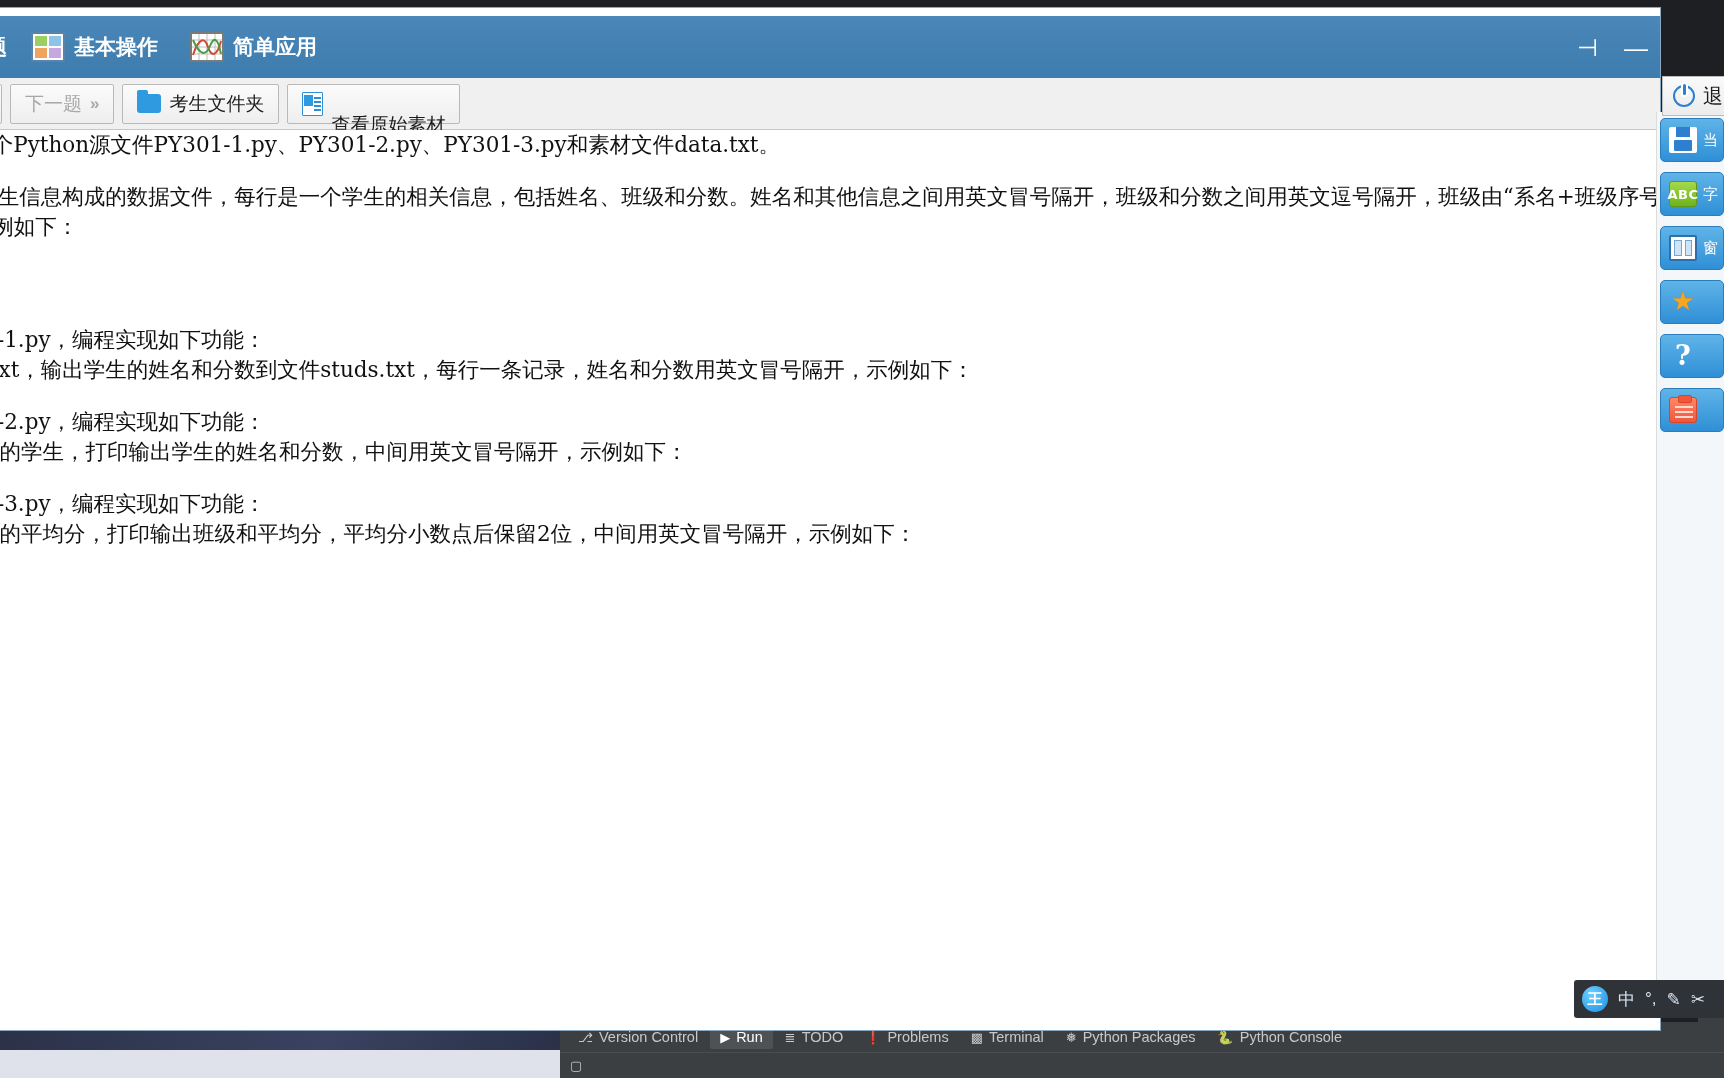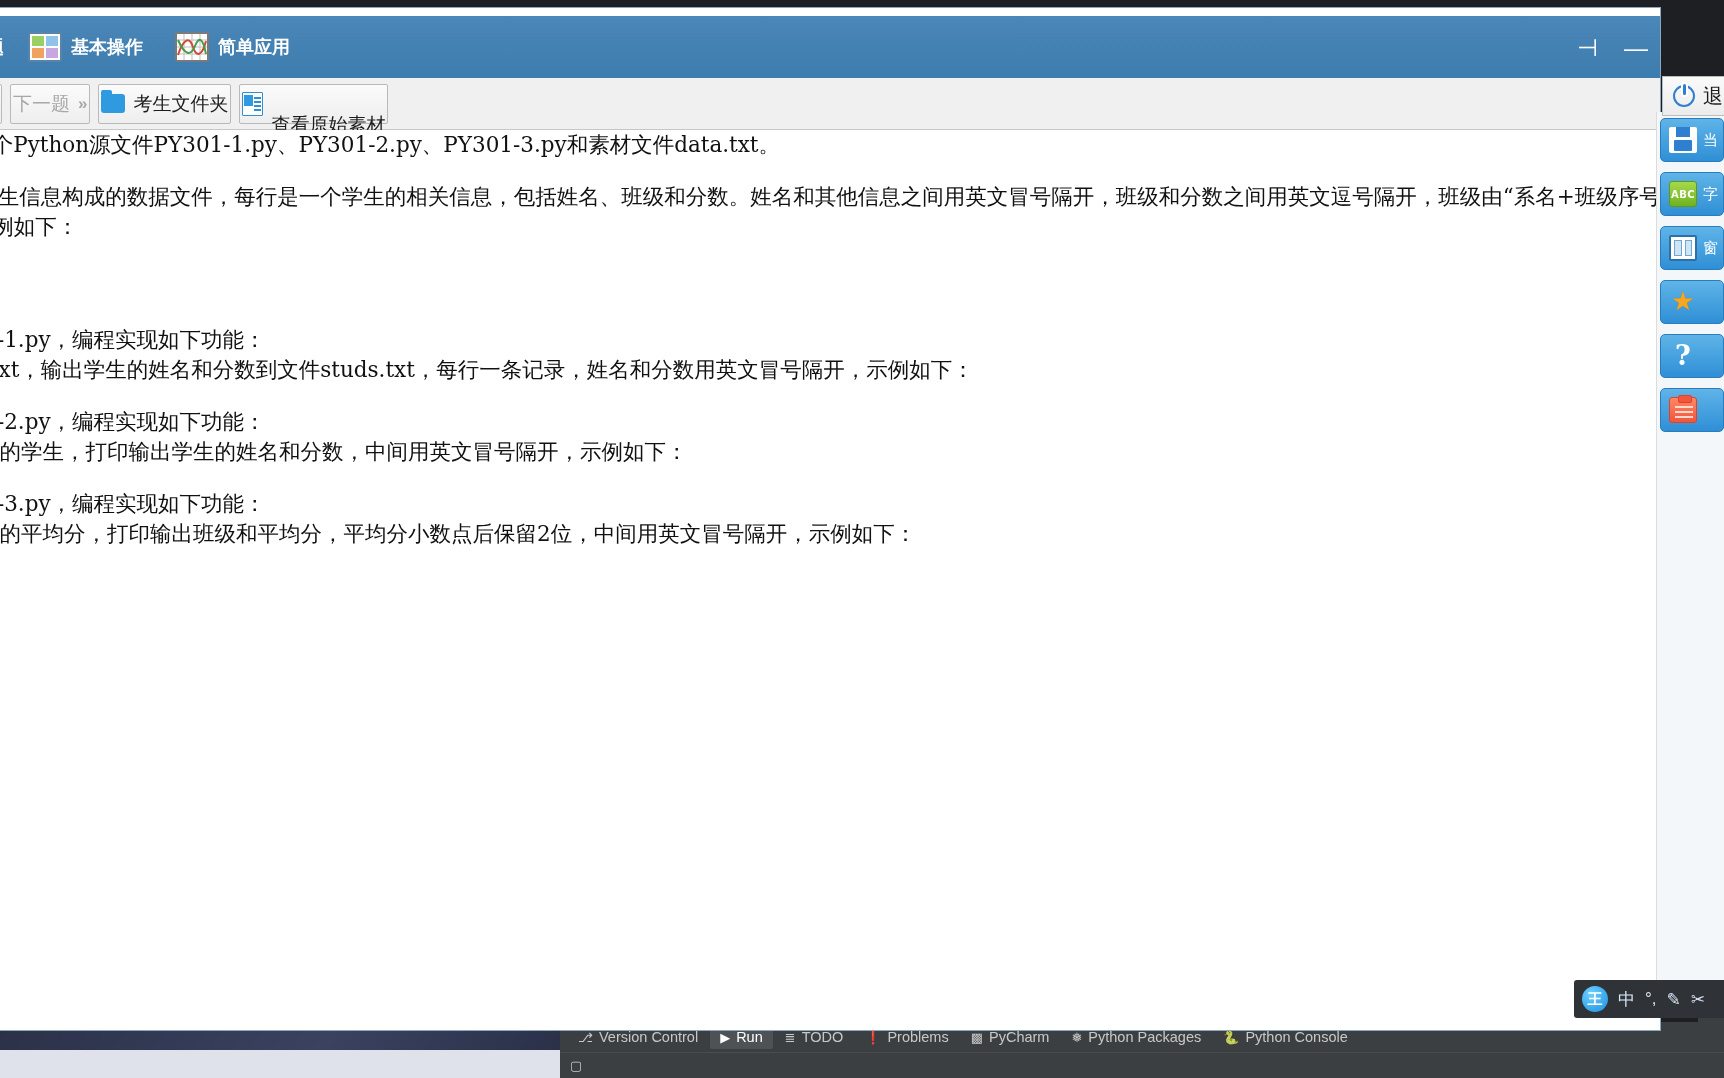--- a/index.html
+++ b/index.html
@@ -86,21 +86,21 @@
     position: absolute; left: 0; top: 8px; width: 1678px; height: 62px;
     background: linear-gradient(#4b87b8, #3d7cae);
   }
   .cat-tabs { position: absolute; left: 0; top: 0; height: 62px; display: flex; align-items: stretch; }
   .cat-tab {
     display: flex; align-items: center; gap: 9px;
     padding: 0 16px; height: 62px; cursor: pointer;
   }
   .cat-tab .cat-label {
     font-family: Liberation Sans, sans-serif;
-    font-size: 18px; font-weight: bold; color: #ffffff; white-space: nowrap;
+    font-size: 21px; font-weight: bold; color: #ffffff; white-space: nowrap;
   }
   .cat-tab.selected { background: #d8eaf7; }
   .cat-tab.selected .cat-label { color: #1b1b1b; }
   .cat-tab.clipped { padding-left: 4px; padding-right: 8px; }
 
   .cat-ico { width: 34px; height: 30px; border-radius: 2px; position: relative; flex: none; }
   
   .ico-basic { background: #fdfdfd; border: 2px solid #5a83a8; display: grid;
     grid-template-columns: 1fr 1fr; grid-template-rows: 1fr 1fr; gap: 2px; padding: 2px; }
   .ico-basic i { display: block; }
@@ -110,21 +110,21 @@
   .ico-wave { background: #101c10; border: 2px solid #5a83a8; overflow: hidden; }
 
   
   .toolbar {
     position: absolute; left: 0; top: 70px; width: 1678px; height: 52px;
     background: #f0f0f0; border-bottom: 1px solid #c7c7c7;
     display: flex; align-items: center; gap: 8px; padding-left: 0px;
   }
   .tb-btn {
     display: flex; align-items: center; gap: 8px;
-    height: 40px; padding: 0 2px;
+    height: 40px; padding: 0 14px;
     border: 1px solid #b9b9b9; background: linear-gradient(#fbfbfb,#eeeeee);
     border-radius: 2px; cursor: pointer; white-space: nowrap;
   }
   .tb-btn .tb-label {
     font-family: "DejaVu Sans", "Liberation Sans", sans-serif;
     font-size: 19px; color: #1c1c1c;
   }
   .tb-btn.disabled { opacity: 1; }
   .tb-btn.disabled .tb-label { color: #a8a8a8; }
   .tb-btn.stub { width: 20px; padding: 0; }
@@ -195,21 +195,21 @@
     border: 1px solid #2b7cba; border-radius: 5px;
     display: flex; align-items: center; padding-left: 8px; cursor: pointer;
     position: relative;
   }
   .rail-ico { width: 28px; height: 26px; flex: none; position: relative; }
   .ico-save { background:#ffffff; border-radius:2px; }
   .ico-save::before { content:""; position:absolute; left:7px; top:0px; width:14px; height:10px; background:#2f7fd0; }
   .ico-save::after  { content:""; position:absolute; left:5px; bottom:2px; width:18px; height:11px; background:#2f7fd0; border-radius:1px; }
   .ico-abc {
     background: linear-gradient(#a5d94a,#6fb21f); border:1px solid #5d9a18; border-radius:3px;
-    color:#ffffff; font-family:"DejaVu Sans", sans-serif; font-size:10px; font-weight:bold;
+    color:#ffffff; font-family:"DejaVu Sans", sans-serif; font-size:13px; font-weight:bold;
     display:flex; align-items:center; justify-content:center; letter-spacing:0.5px;
   }
   .ico-slides { background:#ffffff; border:2px solid #2f6fa8; border-radius:2px; display:flex; gap:3px; padding:3px; }
   .ico-slides i { flex:1; background:#cfe4f5; border:1px solid #6fa6d2; display:block; }
   .ico-star { color:#f5a623; font-size:26px; line-height:24px; display:block; text-align:center;
               text-shadow: 0 0 1px #c97f00; }
   .ico-help { color:#ffffff; font-size:27px; font-weight:bold; line-height:26px; text-align:center; display:block;
               font-family:"DejaVu Serif", serif; }
   .ico-clip {
     background: linear-gradient(#ff8866,#f2553a); border-radius:3px; border:1px solid #d8442c;
@@ -252,21 +252,21 @@
       <div class="pc-item">
         <span class="pc-ico">≣</span>
         <span>TODO</span>
       </div>
       <div class="pc-item">
         <span class="pc-ico">❗</span>
         <span>Problems</span>
       </div>
       <div class="pc-item">
         <span class="pc-ico">▩</span>
-        <span>PyCharm</span>
+        <span>Terminal</span>
       </div>
       <div class="pc-item">
         <span class="pc-ico">❅</span>
         <span>Python Packages</span>
       </div>
       <div class="pc-item">
         <span class="pc-ico">🐍</span>
         <span>Python Console</span>
       </div>
     </div>

